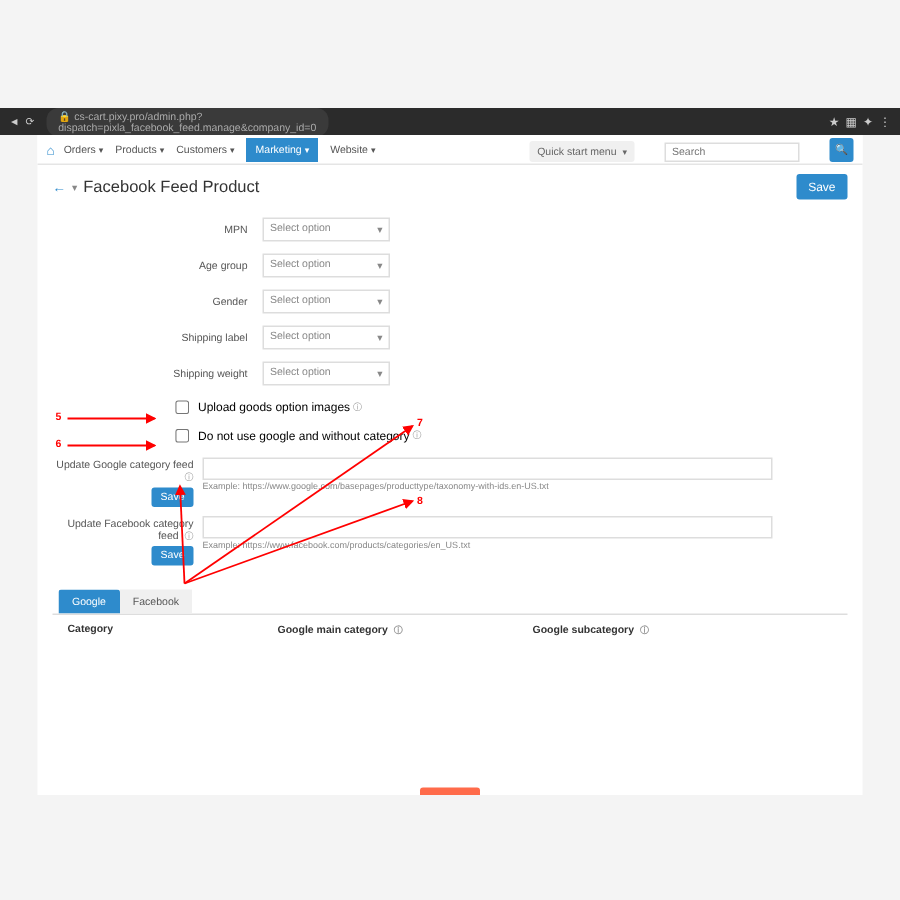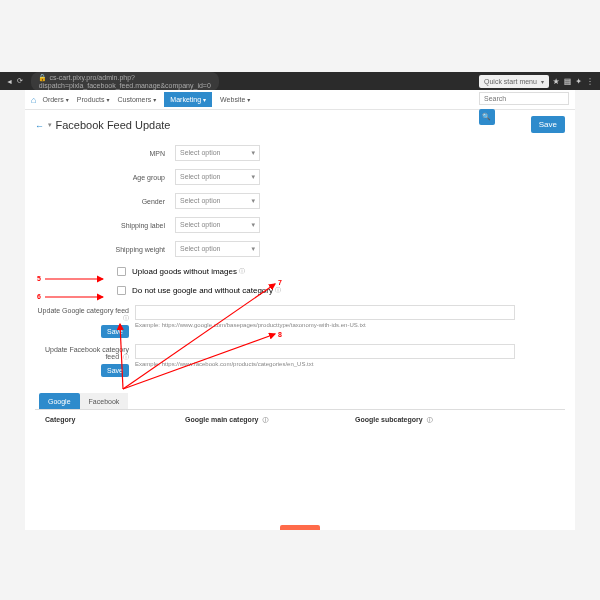--- a/index.html
+++ b/index.html
@@ -10,21 +10,21 @@
   .chrome-right { margin-left: auto; display: flex; gap: 4px; color: #ccc; }
   .chrome-right span { font-size: 8px; }
   
   .viewport { background: #fff; margin: 0 25px 0 25px; height: 440px; position: relative; }
   
   .topnav { background: #fff; border-bottom: 1px solid #e5e5e5; display: flex; align-items: center; height: 20px; padding: 0 6px; font-size: 7px; }
   .topnav .home { color: #2e8bcc; margin-right: 6px; font-size: 9px; }
   .topnav .menu-item { color: #555; margin-right: 8px; cursor: pointer; }
   .topnav .menu-item.active { background: #2e8bcc; color: #fff; padding: 4px 6px; }
   .topnav .caret { font-size: 6px; margin-left: 2px; }
-  .topnav .right { margin-left: auto; display: flex; align-items: flex-start; gap: 4px; flex-direction: column; }
+  .topnav .right { margin-left: auto; display: flex; align-items: flex-end; gap: 20px; }
   .quick { background: #f0f0f0; padding: 3px 5px; color: #666; border-radius: 2px; }
   .search-box { border: 1px solid #ddd; padding: 2px 4px; width: 90px; font-size: 7px; }
   .search-btn { background: #2e8bcc; color: #fff; width: 16px; height: 16px; display: flex; align-items: center; justify-content: center; border-radius: 2px; }
   
   .page-header { display: flex; align-items: center; padding: 6px 10px; }
   .back-arrow { color: #2e8bcc; margin-right: 4px; font-size: 9px; }
   .page-title { font-size: 11px; color: #333; font-weight: normal; }
   .save-top { margin-left: auto; background: #2e8bcc; color: #fff; padding: 4px 8px; border-radius: 2px; font-size: 8px; }
   
   .form-area { padding: 6px 10px; position: relative; }
@@ -89,21 +89,21 @@
     <div class="right">
       <span class="quick"><span>Quick start menu</span> <span class="caret">▾</span></span>
       <input class="search-box" placeholder="Search" style="">
       <span class="search-btn">🔍</span>
     </div>
   </div>
 
   <div class="page-header">
     <span class="back-arrow">←</span>
     <span class="back-arrow" style="color:#888;font-size:7px">▾</span>
-    <span class="page-title">Facebook Feed Update</span>
+    <span class="page-title">Facebook Feed Product</span>
     <span class="save-top">Save</span>
   </div>
 
   <div class="form-area">
 
     <div class="form-row">
       <div class="form-label">MPN</div>
       <div class="select-ctl">
             <span>Select option</span>
             <span>▾</span>
@@ -133,21 +133,21 @@
     <div class="form-row">
       <div class="form-label">Shipping weight</div>
       <div class="select-ctl">
             <span>Select option</span>
             <span>▾</span>
           </div>
     </div>
 
     <div class="checkbox-row" style="margin-left:80px;margin-top:6px">
       <input type="checkbox" style="margin-right: 4px; transform: scale(0.7);">
-      <span>Upload goods without images</span>
+      <span>Upload goods option images</span>
       <span class="info-icon">ⓘ</span>
     </div>
     <div class="checkbox-row" style="margin-left:80px">
       <input type="checkbox" style="margin-right: 4px; transform: scale(0.7);">
       <span>Do not use google and without category</span>
       <span class="info-icon">ⓘ</span>
     </div>
 
     <div class="feed-section">
       <div class="feed-row">

